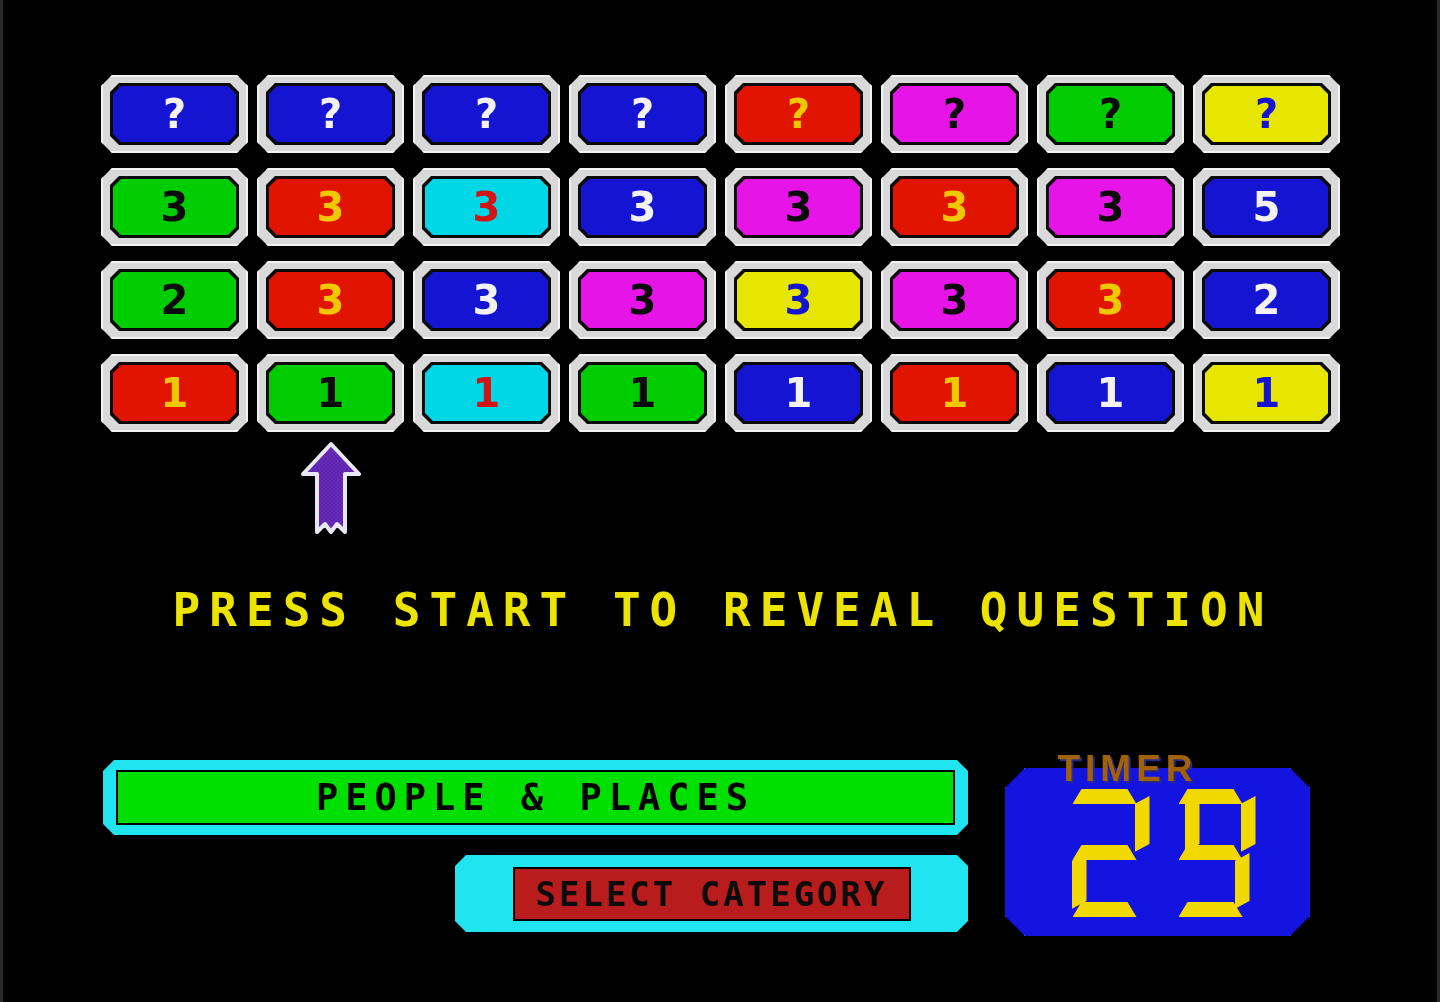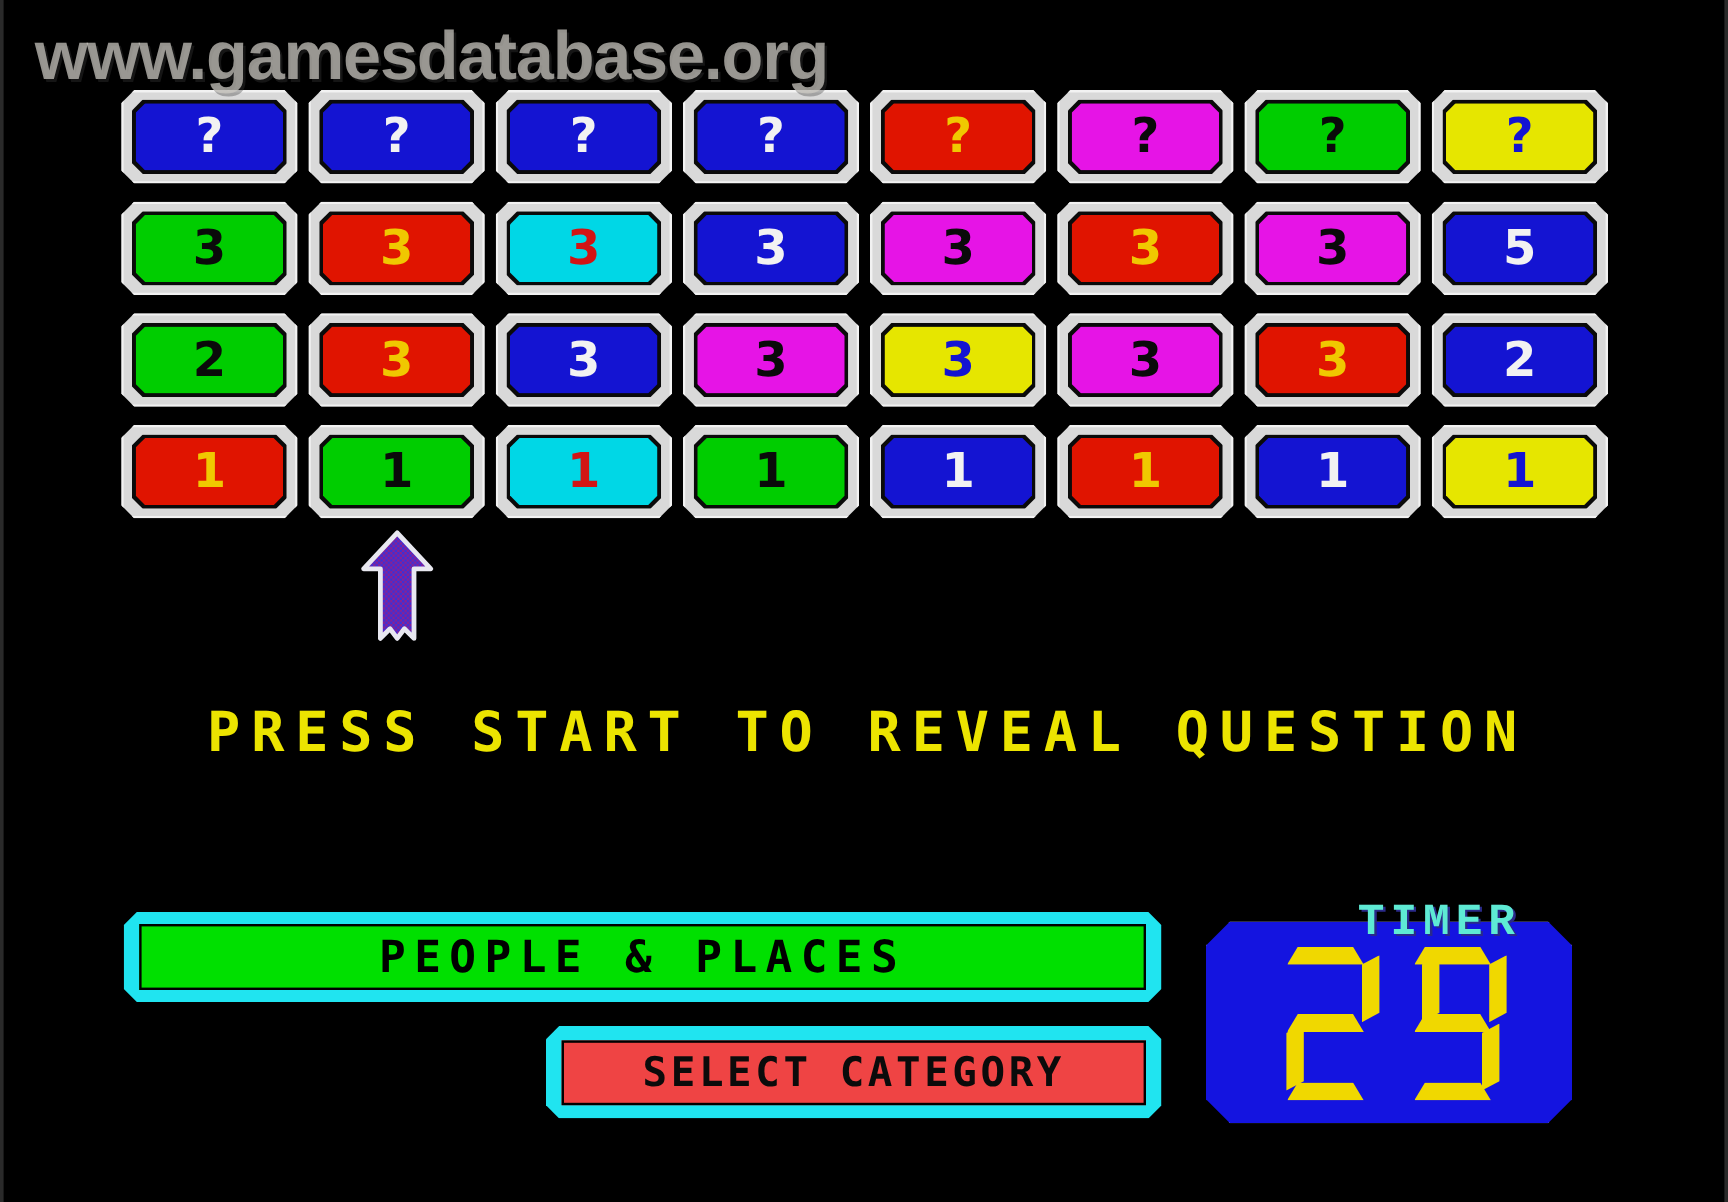--- a/index.html
+++ b/index.html
@@ -224,23 +224,23 @@
       11px 0, 502px 0,
       513px 11px, 513px 66px,
       502px 77px, 11px 77px,
       0 66px, 0 11px);
     display: flex;
     align-items: center;
     justify-content: center;
     z-index: 12;
   }
   #select-inner {
-    width: 487px;
+    width: 398px;
     height: 54px;
-    background: #ef4444;
+    background: #b91c1c;
     border: 2px solid #000000;
     box-sizing: border-box;
     display: flex;
     align-items: center;
     justify-content: center;
   }
   #select-label {
     color: #0b0b0b;
     font-family: "DejaVu Sans Mono", monospace;
     font-size: 34px;
@@ -260,26 +260,26 @@
     clip-path: polygon(
       20px 0, 285px 0,
       305px 20px, 305px 148px,
       285px 168px, 20px 168px,
       0 148px, 0 20px);
     box-shadow: 0 0 0 3px #cfcfcf;
     z-index: 12;
   }
   #timer-title {
     position: absolute;
-    left: 1044px;
+    left: 972px;
     top: 748px;
     width: 305px;
     text-align: center;
-    color: #5eead4;
-    font-family: Liberation Mono, monospace;
+    color: #a16207;
+    font-family: Liberation Sans, sans-serif;
     font-size: 37px;
     font-weight: 700;
     letter-spacing: 5px;
     z-index: 14;
     text-shadow: 2px 2px 0 #2a2a8a;
   }
   #timer-digits {
     position: absolute;
     left: 1002px;
     top: 778px;
@@ -319,21 +319,20 @@
   .seg.f { left: 20px;  top: 9px;   width: 15px; height: 56px;
            clip-path: polygon(0 8px, 15px 0, 15px 48px, 0 56px); }
   .seg.e { left: 13px;  top: 66px;  width: 15px; height: 56px;
            clip-path: polygon(0 8px, 15px 0, 15px 48px, 0 56px); }
 </style>
 </head>
 <body>
 
 <div id="screen">
 
-  <div id="watermark">www.gamesdatabase.org</div>
 
   <div id="grid">
       <div class="tile">
         <div class="frame"></div>
         <div class="recess"></div>
         <div class="face" style="background: rgb(20, 20, 210);">
           <span class="glyph" style="color: rgb(242, 242, 242);">?</span>
         </div>
       </div>
       <div class="tile">

